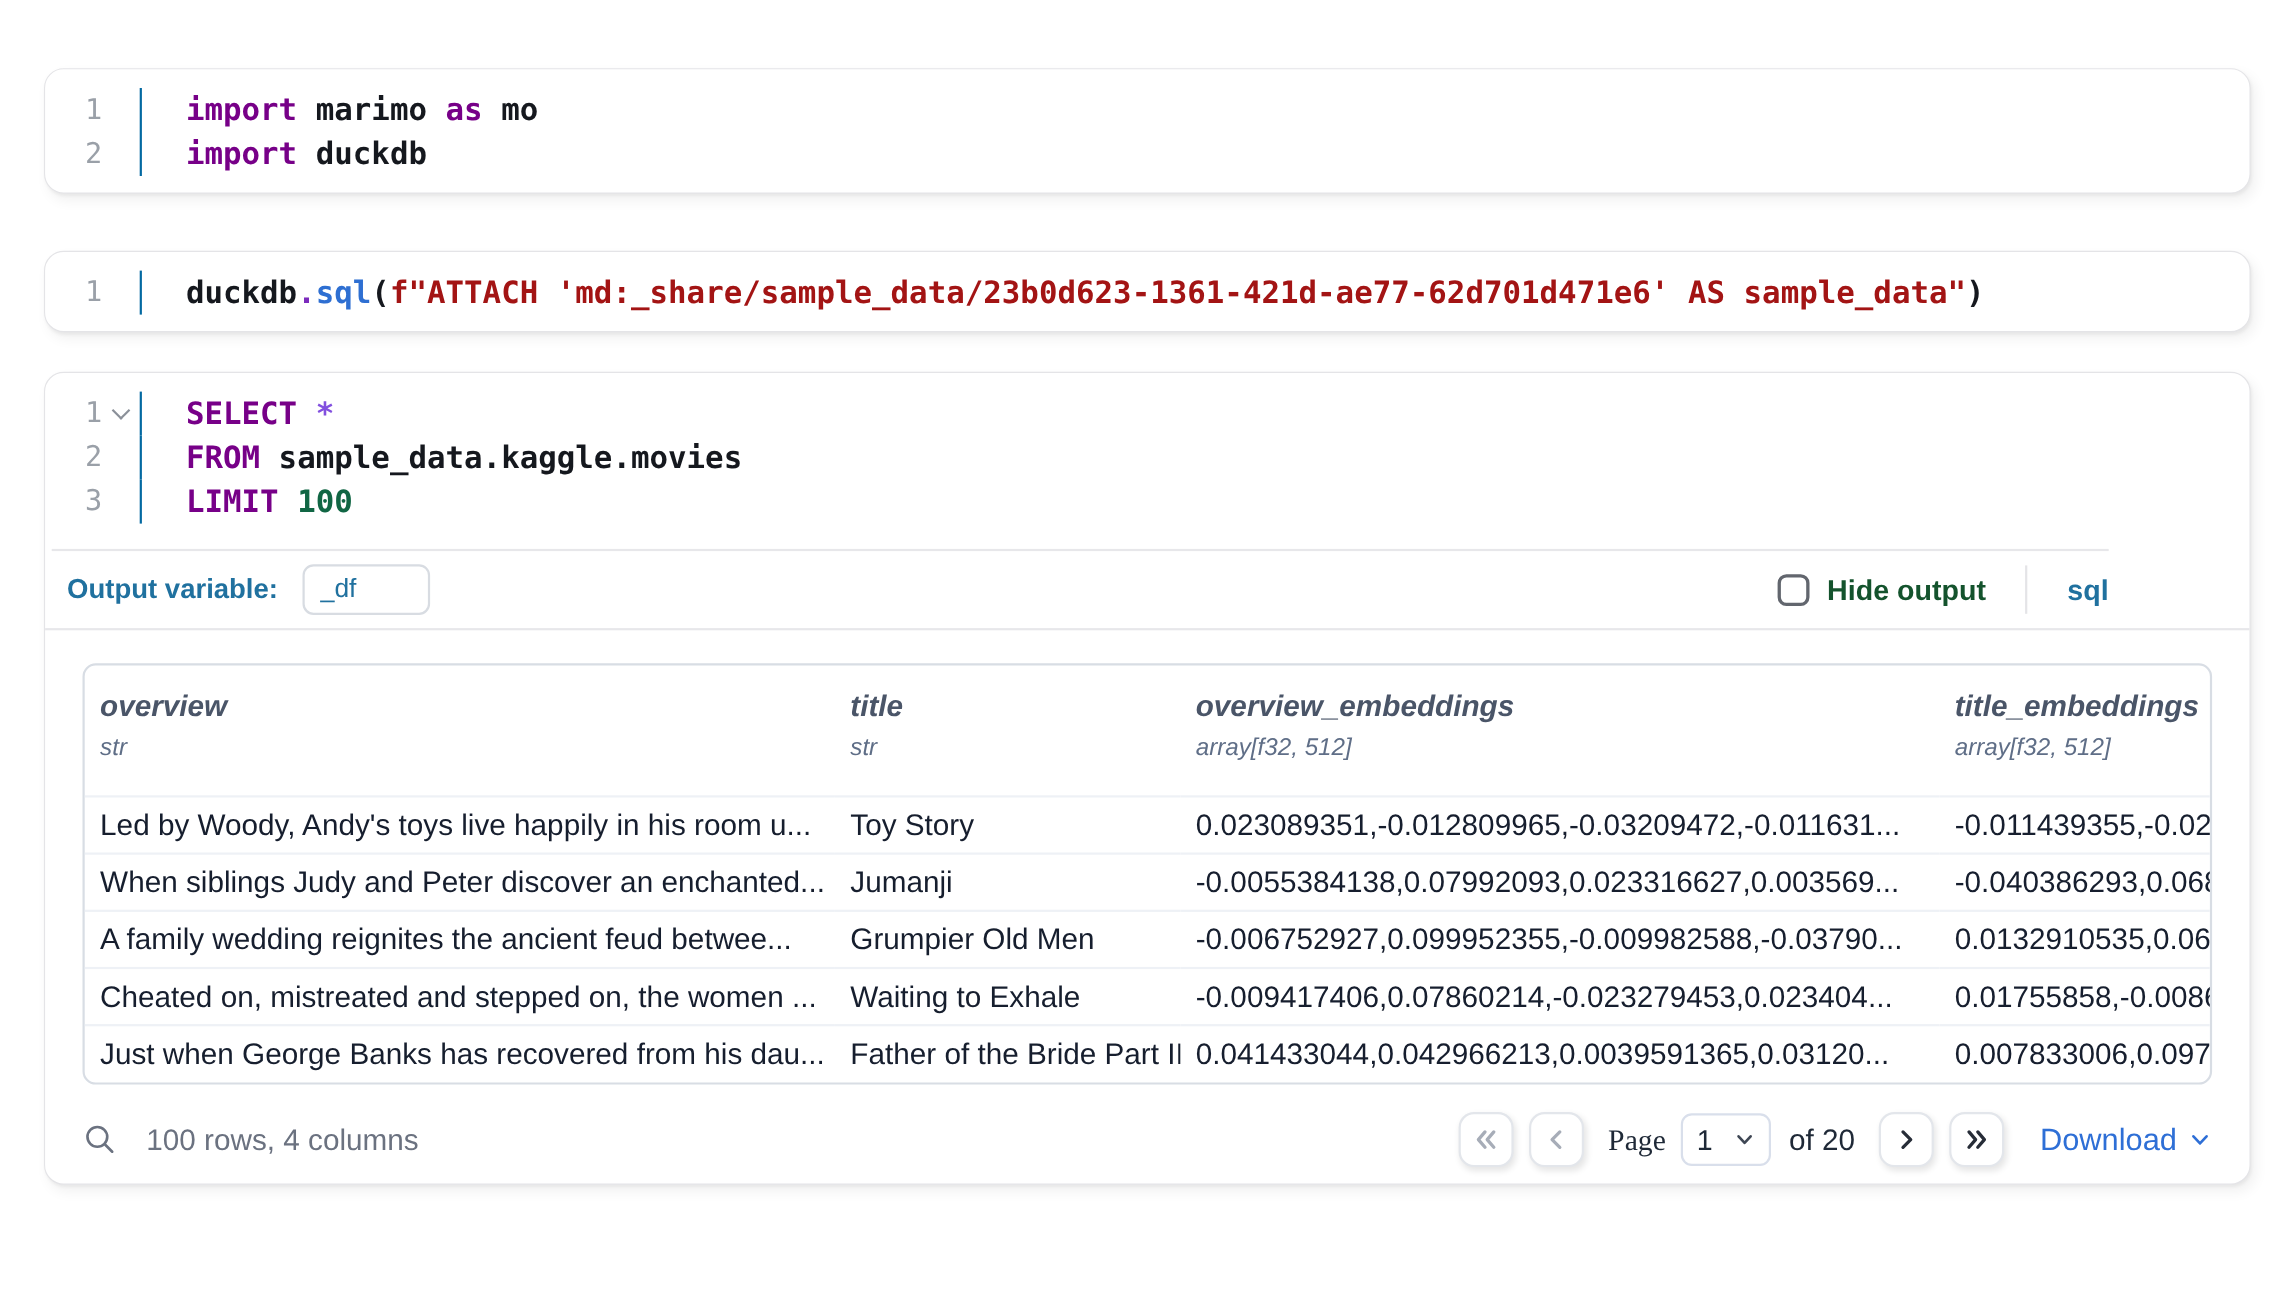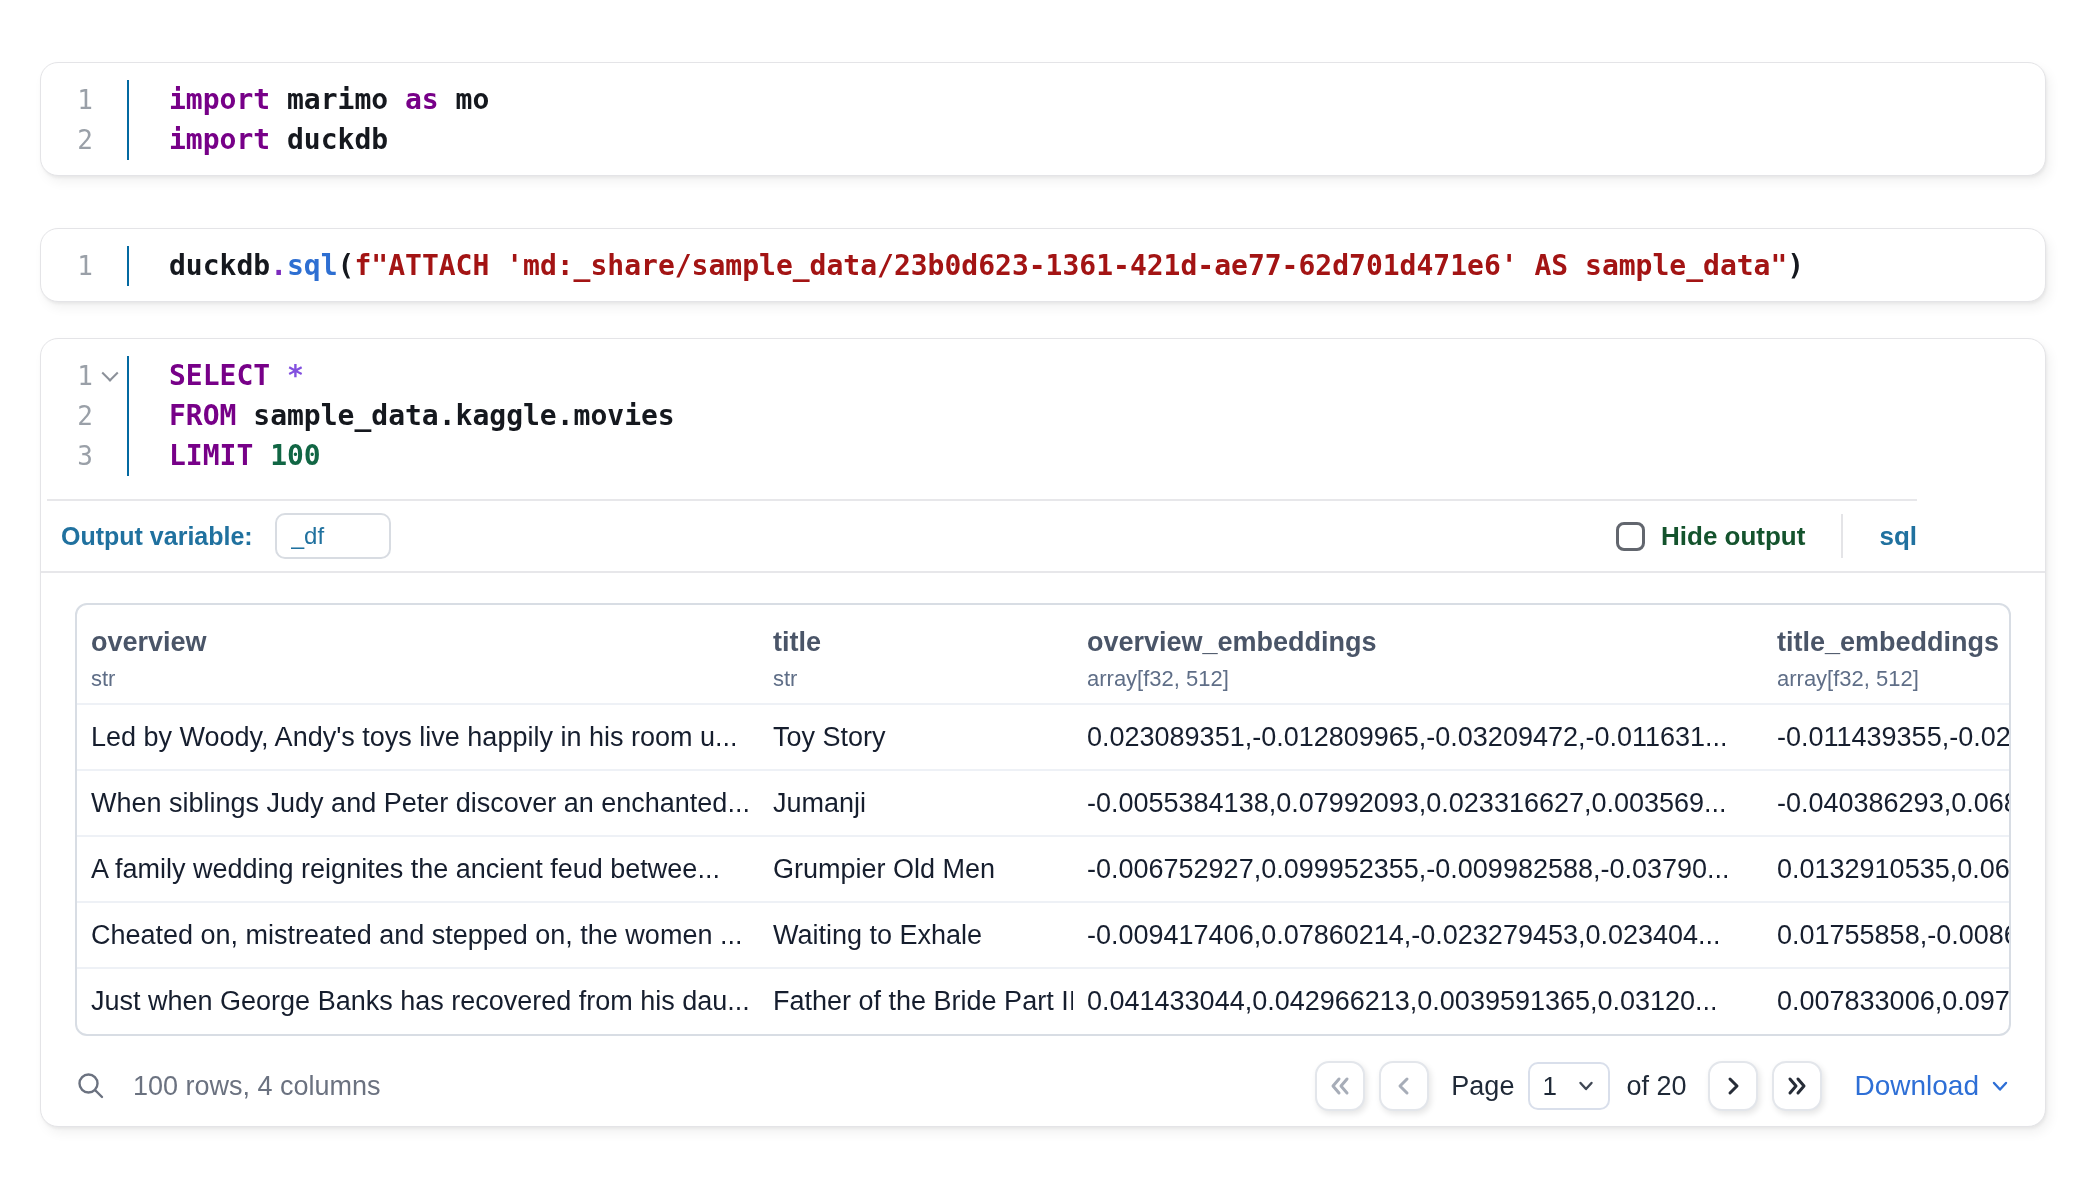--- a/index.html
+++ b/index.html
@@ -41,37 +41,37 @@
   .checkbox{width:29px;height:29px;border:3px solid #62666e;border-radius:8px;background:#fff;flex:none;}
   .hide-label{margin-left:16px;color:#14532d;font-weight:bold;font-size:26px;}
   .vdivider{width:2px;height:44px;background:#e4e4e7;margin:0 36px;}
   .lang-label{color:#20719f;font-weight:bold;font-size:26px;}
   .full-divider{height:2px;background:#e7e7ea;}
 
   
   .table-wrap{margin:30px 34px 0;border:2px solid #d8dde4;border-radius:12px;overflow:hidden;}
   table{width:100%;border-collapse:collapse;table-layout:fixed;}
   th,td{text-align:left;padding:0 14px;overflow:hidden;white-space:nowrap;}
-  thead th{padding-top:22px;padding-bottom:11px;vertical-align:top;}
+  thead th{padding-top:22px;padding-bottom:31px;vertical-align:top;font-style:italic;}
   .col-name{font-size:27px;font-weight:bold;color:#4a5568;}
   .col-type{margin-top:8px;font-size:22px;font-weight:400;color:#5f6e87;}
-  tbody td{border-top:2px solid #eef1f6;font-size:27px;color:#161e2e;height:66px;}
+  tbody td{border-top:2px solid #eef1f6;font-size:27px;color:#161e2e;height:52px;}
 
   
   .table-footer{display:flex;align-items:center;margin:0 34px;padding:25px 0 15px;}
   .status{margin-left:26px;font-size:27px;color:#6b7280;}
   .pager{margin-left:auto;display:flex;align-items:center;}
   .pgbtn{width:50px;height:50px;border:2px solid #e3e6eb;border-radius:14px;background:#fff;
          display:flex;align-items:center;justify-content:center;
          box-shadow:2px 3px 6px rgba(0,0,0,.10);flex:none;}
   .pgbtn + .pgbtn{margin-left:14px;}
   .pgbtn.disabled{color:#a7adb8;}
   .pgbtn.enabled{color:#272d38;}
   .pgbtn svg{stroke:currentColor;}
-  .page-label{margin-left:22px;font-size:27px;color:#1f2937;}
+  .page-label{margin-left:22px;font-size:27px;color:#1f2937;font-family:Liberation Serif, serif;}
   .page-select{margin-left:14px;width:82px;height:48px;border:2px solid #d9dfeb;border-radius:10px;
                display:flex;align-items:center;justify-content:space-between;padding:0 12px;
                font-size:26px;color:#1f2937;background:#fff;}
   .of-label{margin-left:16px;margin-right:22px;font-size:27px;color:#1f2937;}
   .download{margin-left:32px;display:flex;align-items:center;color:#2e6fd6;font-size:28px;cursor:pointer;}
   .download svg{margin-left:10px;}
 </style>
 </head>
 <body>
 

